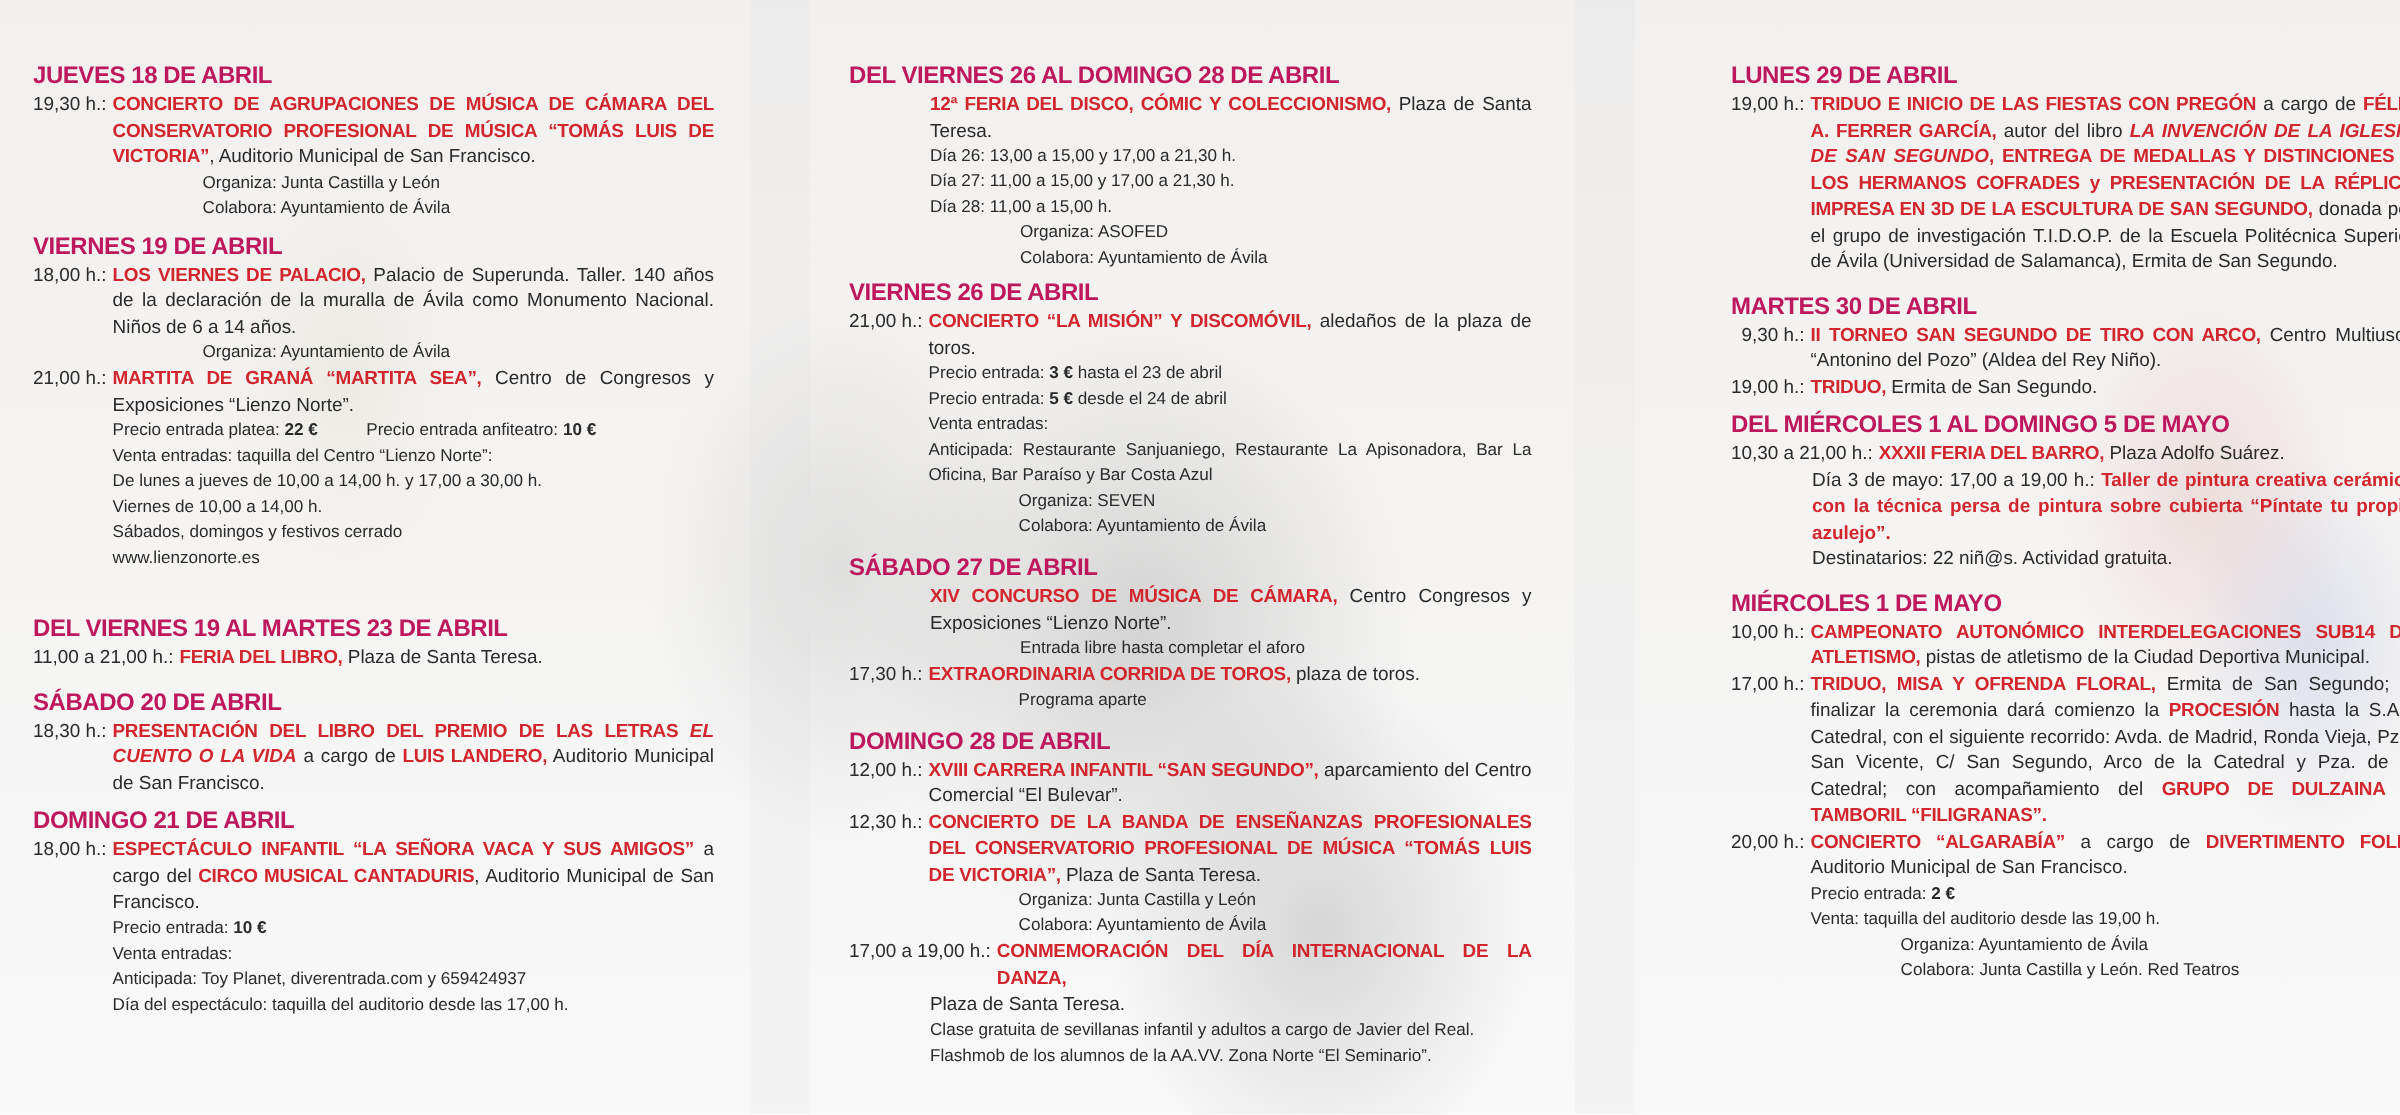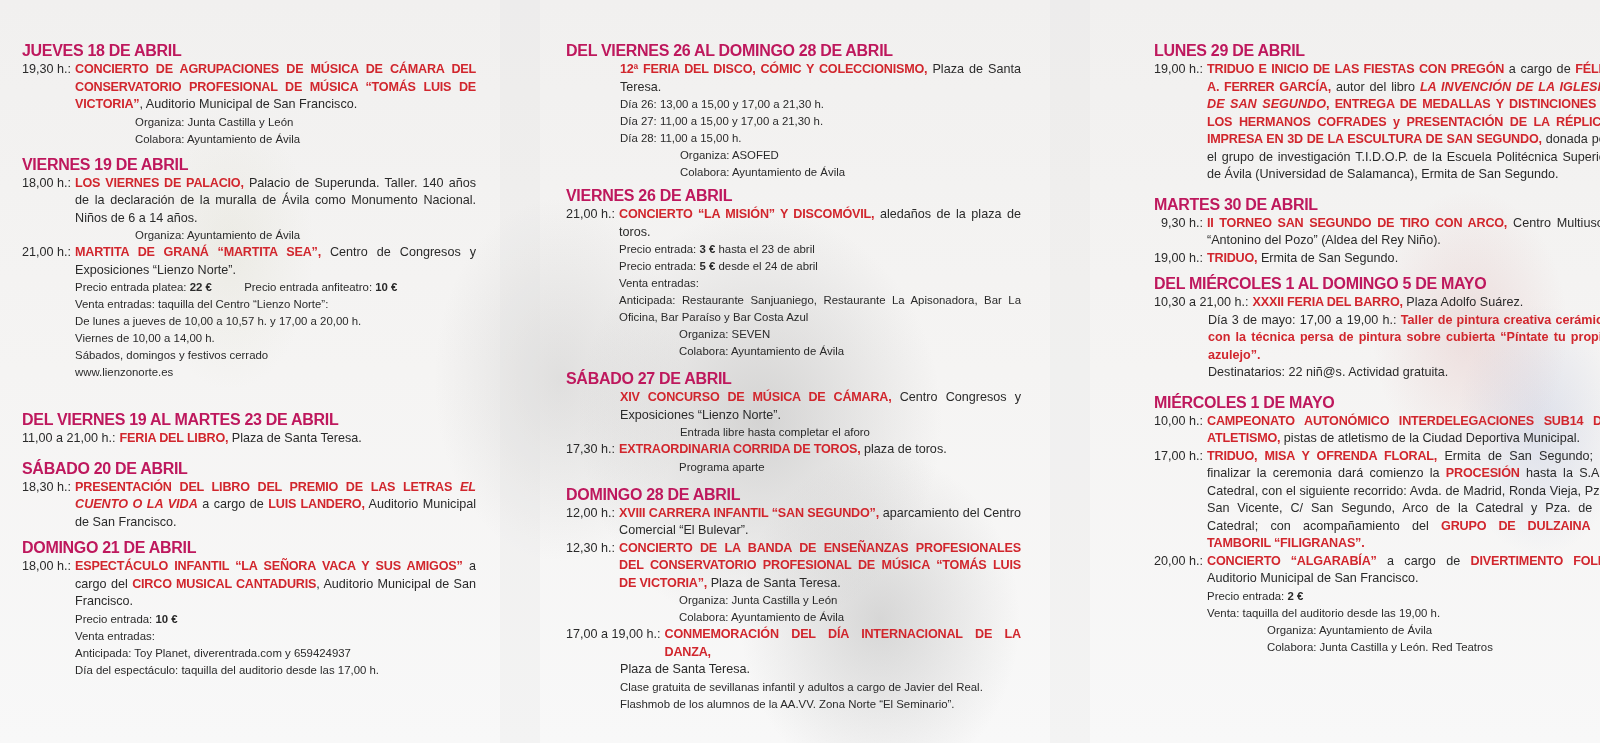--- a/index.html
+++ b/index.html
@@ -71,21 +71,21 @@
     <div class="ev">
       <span class="ev-time">21,00 h.:</span>
       <div class="ev-body">
         <span class="red">MARTITA DE GRANÁ “MARTITA SEA”,</span><span> Centro de Congresos y Exposiciones “Lienzo Norte”.</span>
         <div class="note">
           <span>Precio entrada platea: </span><b>22 €</b>
           <span style="display:inline-block;width:26px;"></span>
           <span>Precio entrada anfiteatro: </span><b>10 €</b>
         </div>
         <div class="note">Venta entradas:  taquilla del Centro “Lienzo Norte”:</div>
-        <div class="note">De lunes a jueves de 10,00 a 10,57 h. y 17,00 a 20,00 h.</div>
+        <div class="note">De lunes a jueves de 10,00 a 14,00 h. y 17,00 a 30,00 h.</div>
         <div class="note">Viernes de 10,00 a 14,00 h.</div>
         <div class="note">Sábados, domingos y festivos cerrado</div>
         <div class="note">www.lienzonorte.es</div>
       </div>
     </div>
   </div>
 
   <div class="day" style="margin-top:28px;">
     <div class="day-title">DEL VIERNES 19 AL MARTES 23 DE ABRIL</div>
     <div class="ev">

